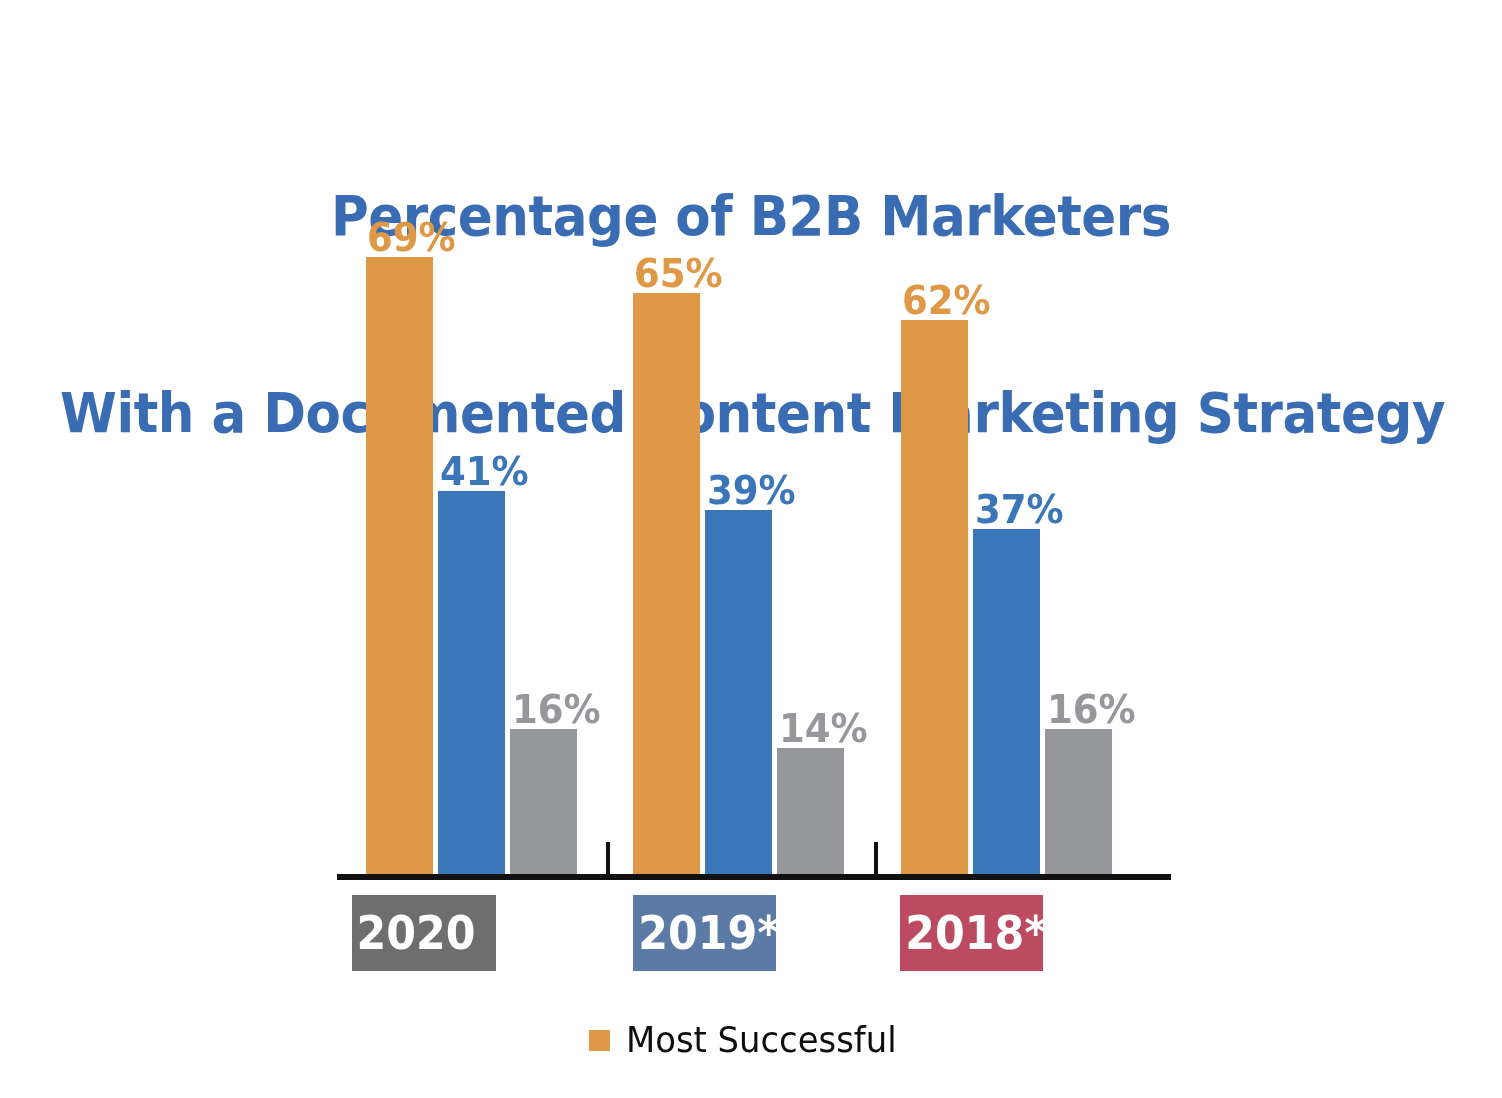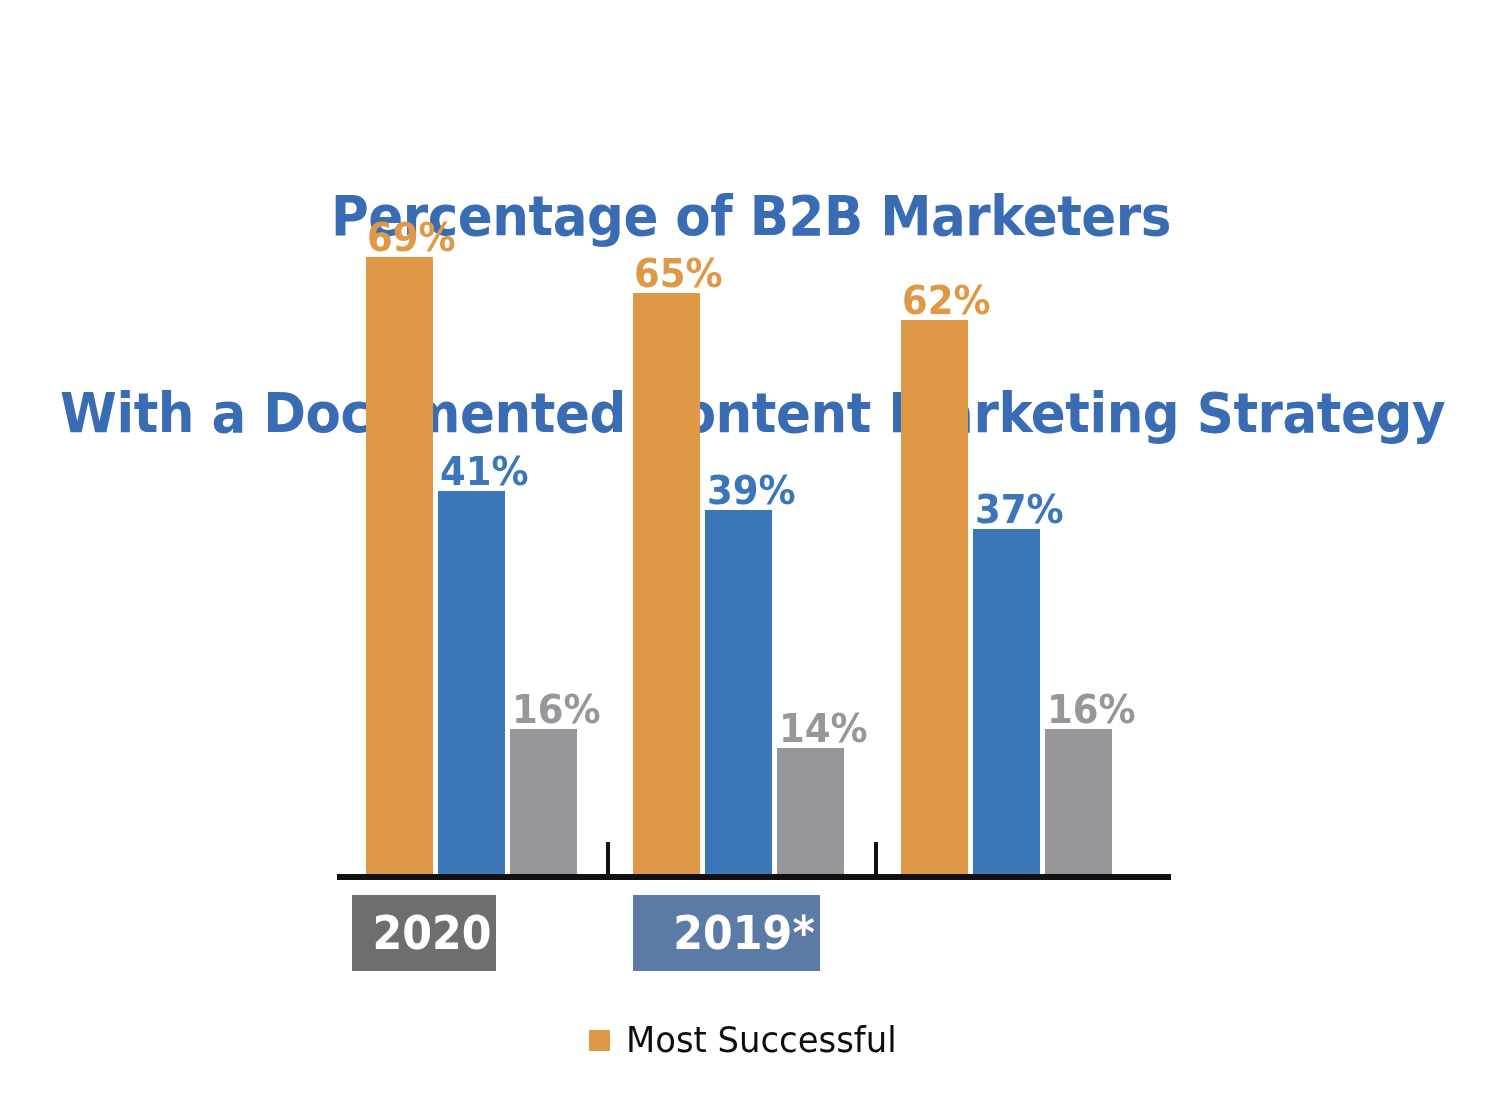--- a/index.html
+++ b/index.html
@@ -90,21 +90,21 @@
   .lbl-all   { color: #3b77b8; }
   .lbl-least { color: #95979a; }
 
   
   .cat-box {
     position: absolute;
     top: 895px;
     height: 76px;
     display: flex;
     align-items: center;
-    justify-content: flex-end;
+    justify-content: flex-start;
     color: #ffffff;
     font-family: "DejaVu Sans", sans-serif;
     font-weight: bold;
     font-size: 46px;
     letter-spacing: 0px;
     white-space: nowrap;
   }
   .cat-inner { transform: scaleX(0.93); }
 
   
@@ -180,22 +180,25 @@
 
   </div>
 
   <div class="axis-line"></div>
   <div class="axis-tick" style="left:606px;"></div>
   <div class="axis-tick" style="left:874px;"></div>
 
   <div class="cat-box" style="left:352px; width:144px; background:#6e6e6e;">
     <span class="cat-inner">2020</span>
   </div>
-  <div class="cat-box" style="left:633px; width:143px; background:#5b7ba6;padding-left:44px;">
+  <div class="cat-box" style="left:633px; width:143px; background:#5b7ba6;">
     <span class="cat-inner">2019*</span>
+  </div>
+  <div class="cat-box" style="left:900px; width:143px; background:#bc4a61;">
+    <span class="cat-inner">2018*</span>
   </div>
 
   <div class="legend">
     <div class="legend-item">
       <span class="legend-swatch" style="background:#df9845;"></span>
       <span class="legend-text">Most Successful</span>
     </div>
   </div>
 
 </div>

